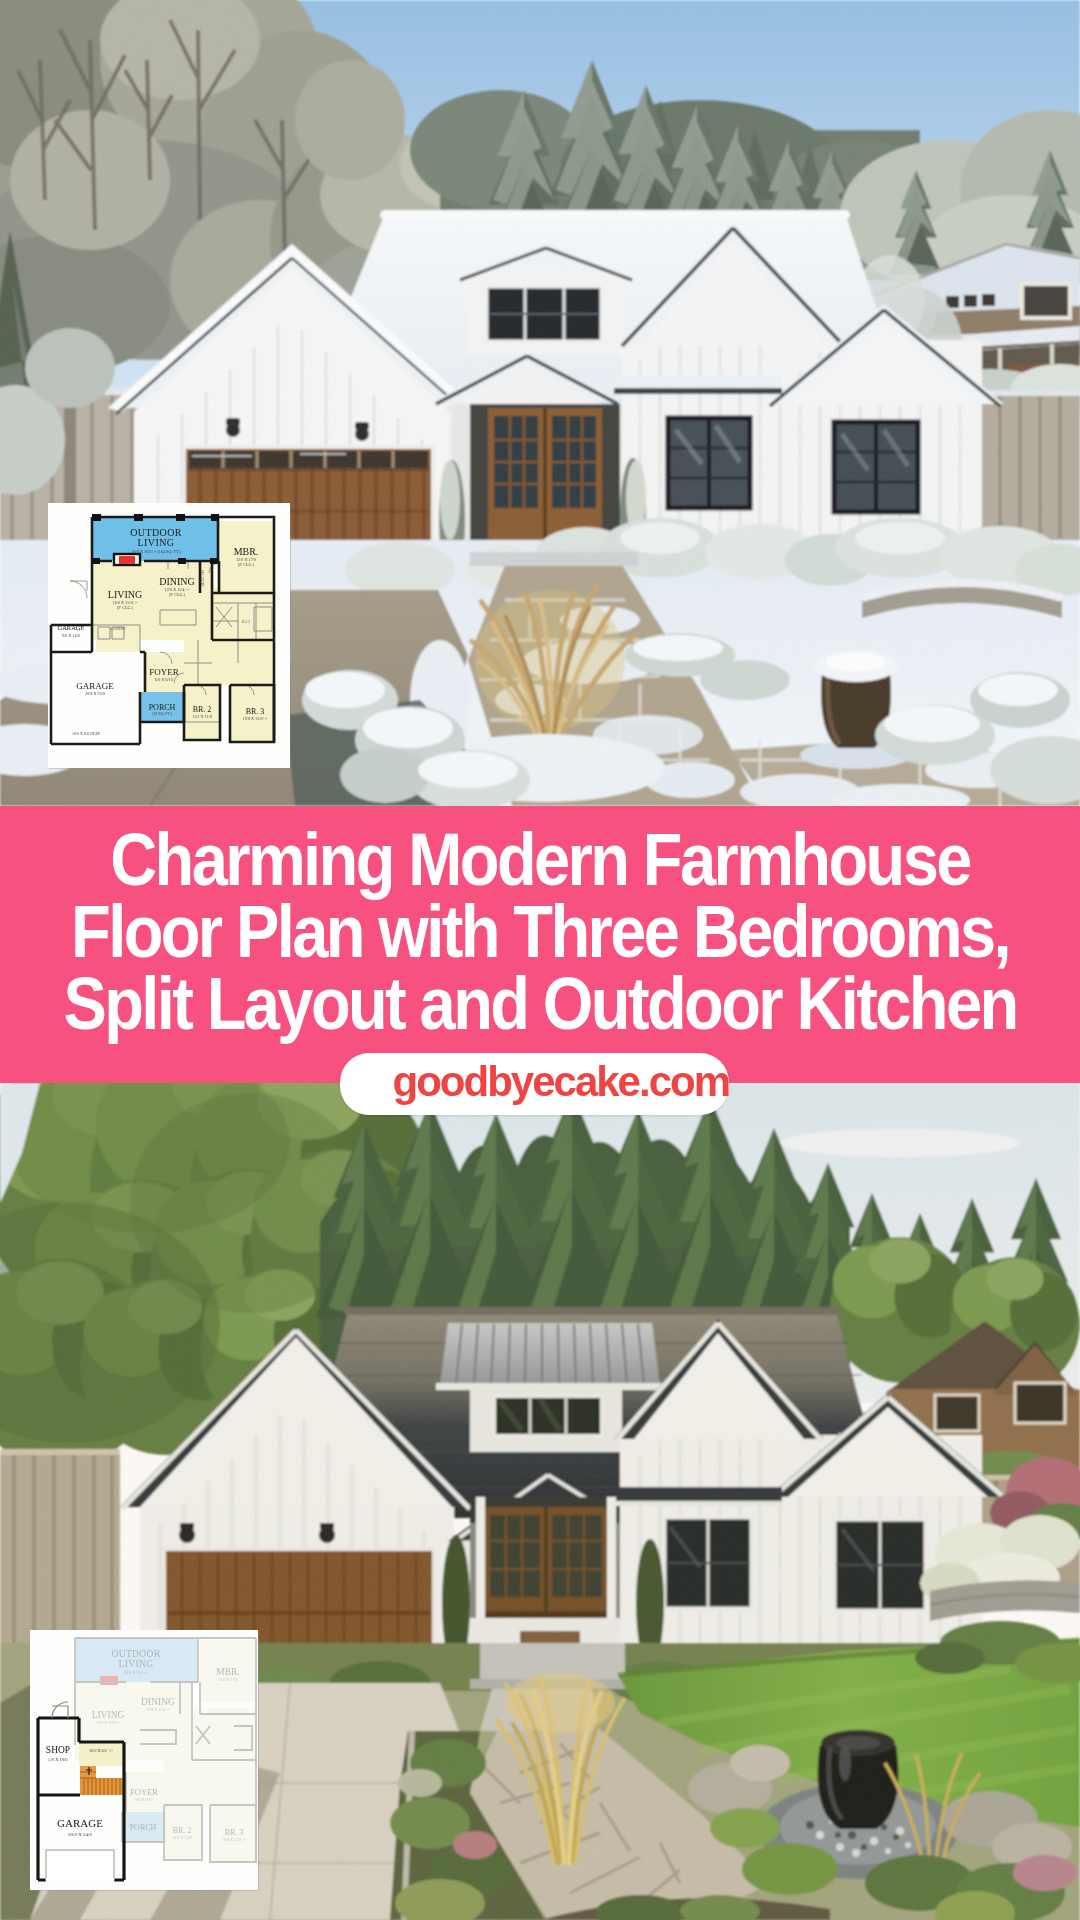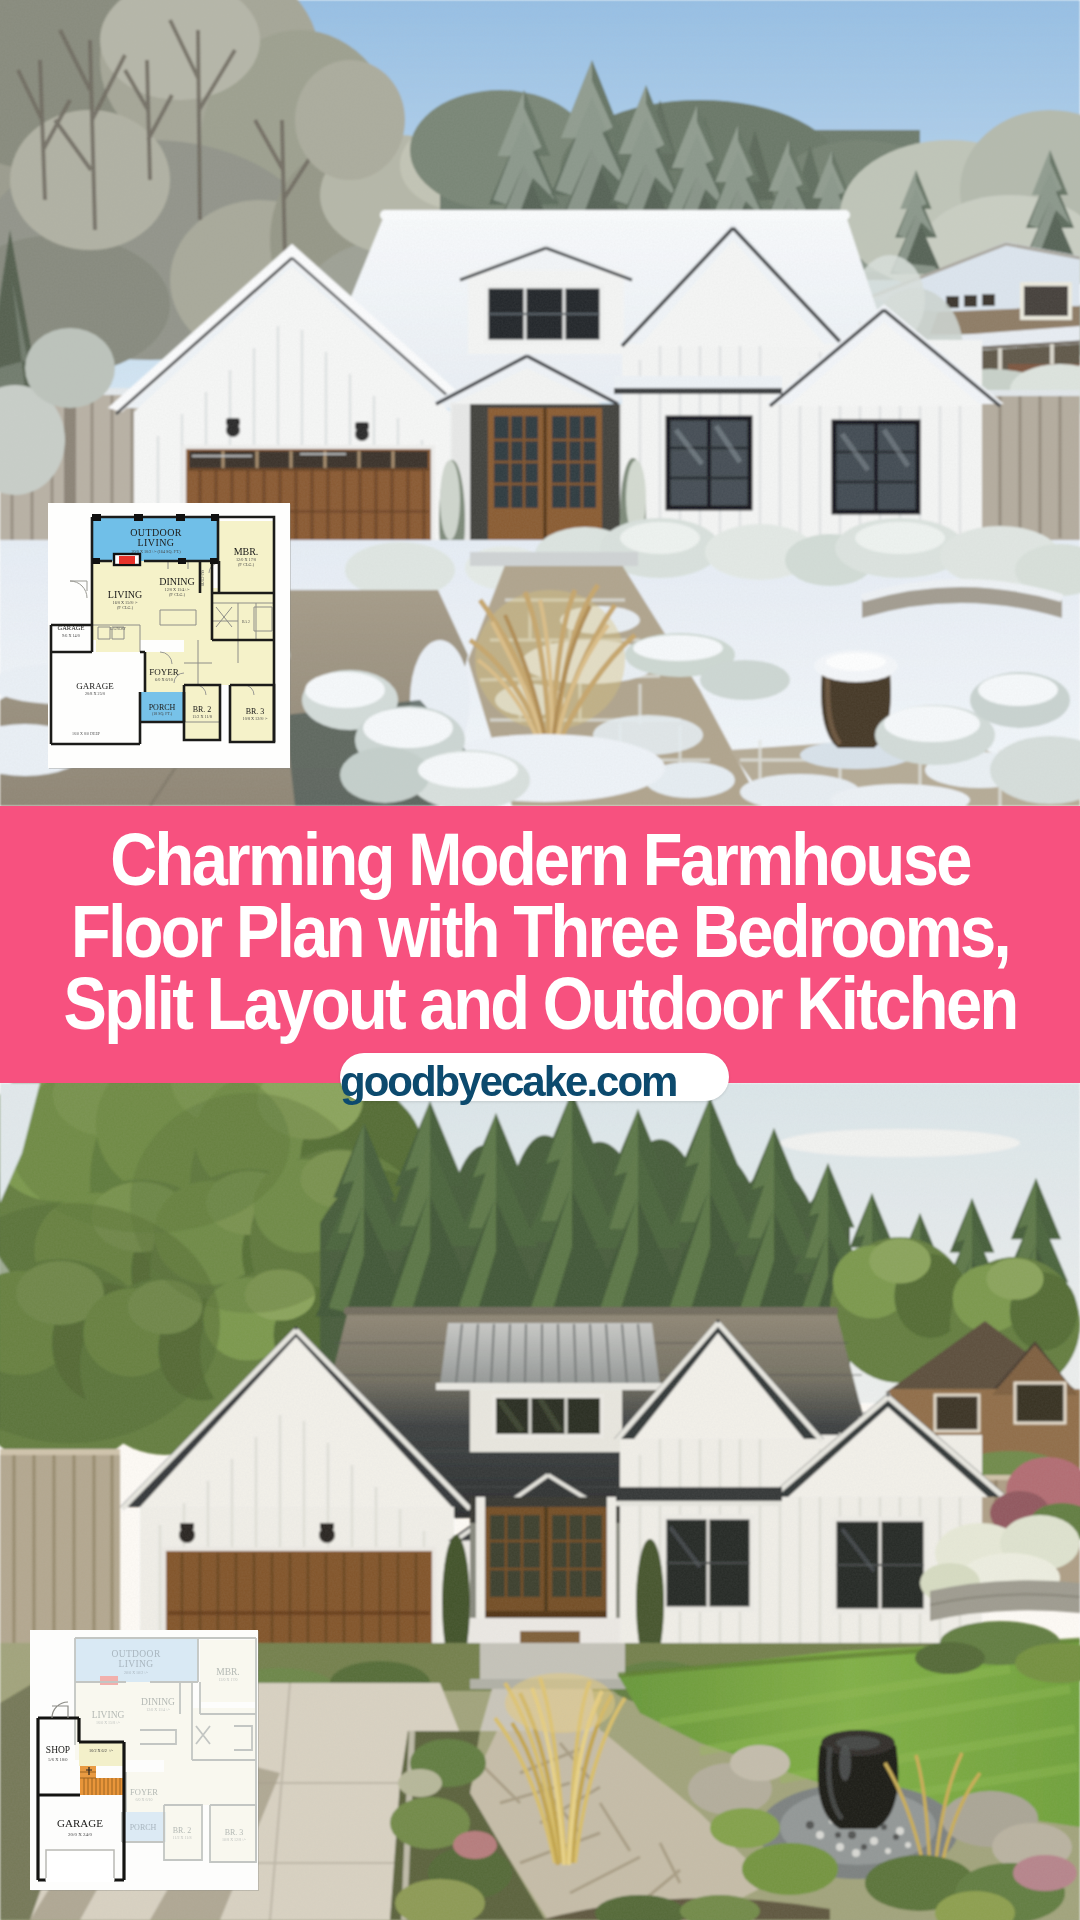--- a/index.html
+++ b/index.html
@@ -955,13 +955,13 @@
 <text x="50" y="206" font-size="5" fill="#444">20/0 X 24/0</text>
 <text x="71" y="122" font-size="4.2" fill="#333">10/2 X 6/2 +/-</text>
 </g>
 </g>
 </svg>
 
 <div class="abs" style="left:0px;top:806px;width:1080px;height:277px;background:#f7517f"></div>
 
 <div class="abs" style="left:0px;top:837px;width:1080px;transform:scaleY(1.145);transform-origin:50% 50%;text-align:center;color:#fff;font-weight:bold;font-size:65px;line-height:63px;letter-spacing:-2.6px">Charming Modern Farmhouse<br>Floor Plan with Three Bedrooms,<br>Split Layout and Outdoor Kitchen</div>
 
-<div class="abs" style="left:340px;top:1053px;width:389px;height:48px;background:#fff;border-radius:29px;box-shadow:0 1px 3px rgba(0,0,0,.12);text-align:left;line-height:58px;color:#0c4a6e;font-weight:bold;font-size:42px;letter-spacing:-2px">goodbyecake.com</div>
+<div class="abs" style="left:340px;top:1053px;width:389px;height:62px;background:#fff;border-radius:29px;box-shadow:0 1px 3px rgba(0,0,0,.12);text-align:right;line-height:58px;color:#ef4444;font-weight:bold;font-size:42px;letter-spacing:-2px">goodbyecake.com</div>
 
 </body></html>

